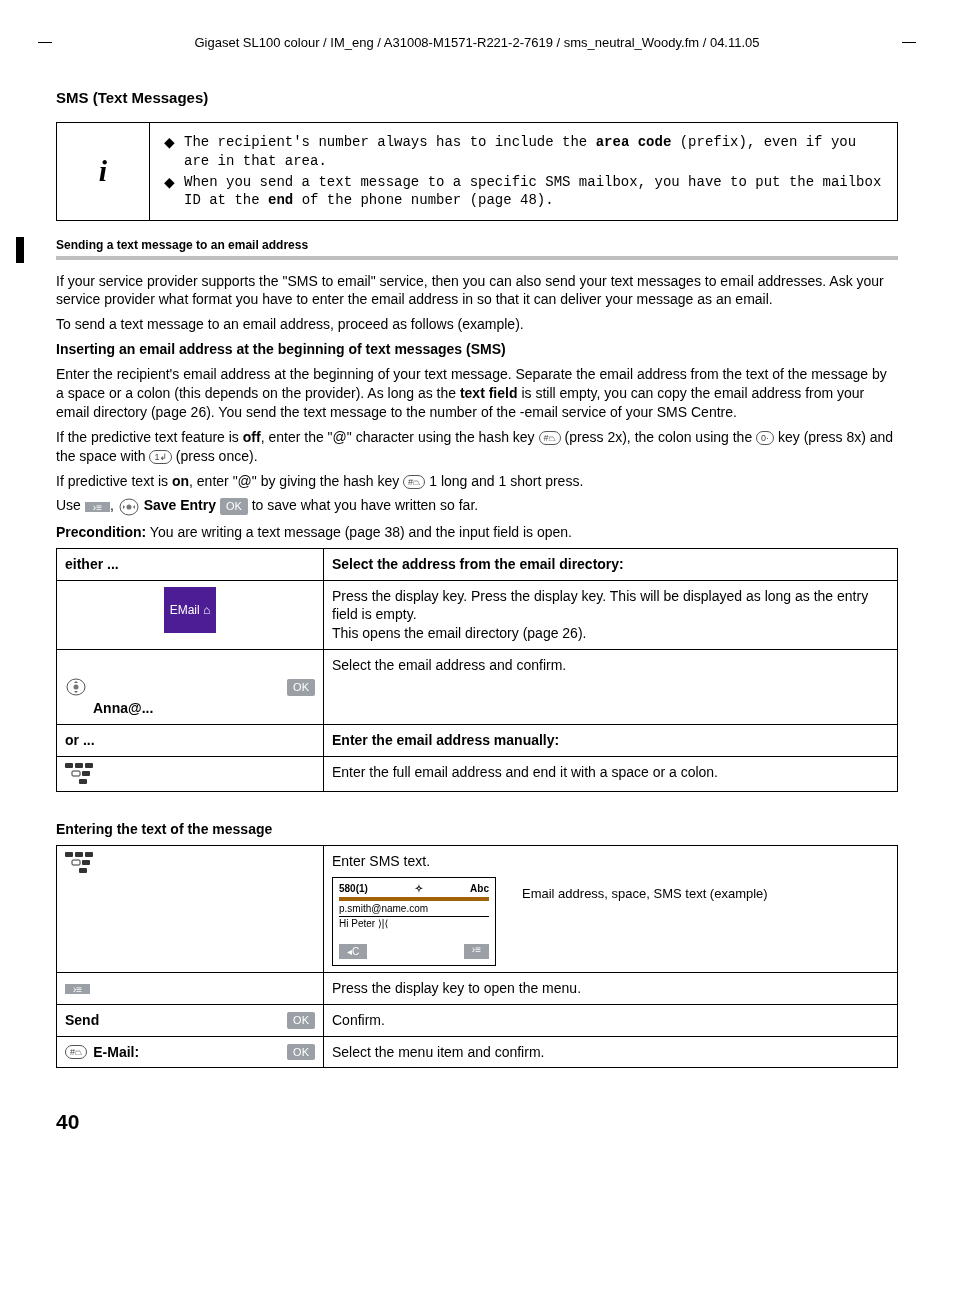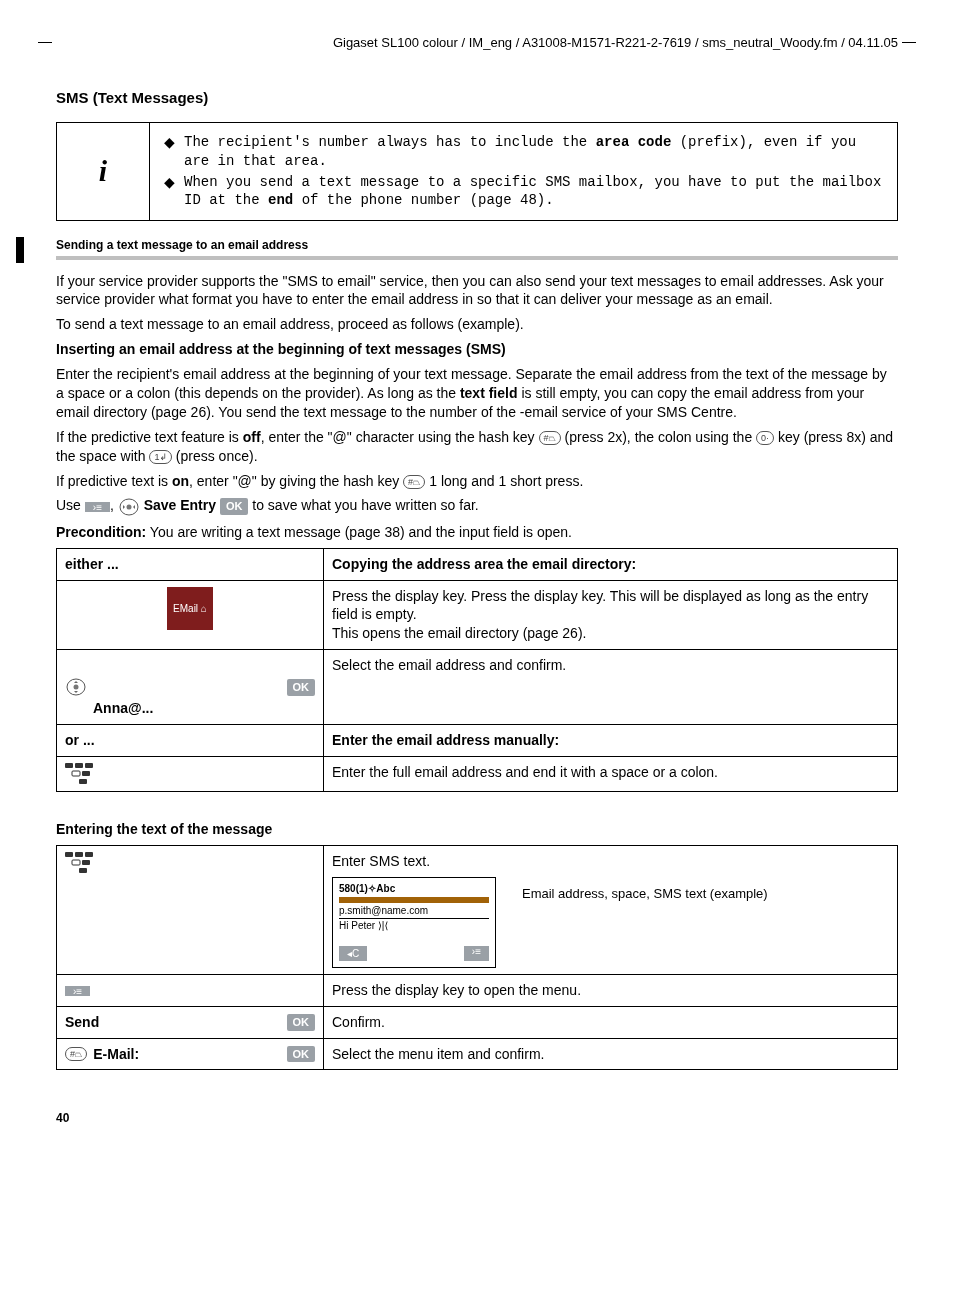--- a/index.html
+++ b/index.html
@@ -8,21 +8,21 @@
     color: #000;
     background: #fff;
     margin: 0;
     padding: 34px 56px 40px 56px;
     width: 954px;
     box-sizing: border-box;
     line-height: 1.35;
   }
   .header-path {
     font-size: 13px;
-    text-align: right;
+    text-align: center;
     padding-bottom: 18px;
     position: relative;
   }
   .crop-mark-l, .crop-mark-r {
     position: absolute;
     top: 8px;
     width: 14px;
     height: 1px;
     background: #000;
   }
@@ -93,30 +93,30 @@
     vertical-align: top;
   }
   table.proc td.left-col {
     width: 250px;
   }
   .ok-badge {
     display: inline-block;
     background: #9aa0a6;
     color: #fff;
     font-size: 11px;
-    font-weight: bold;
+    font-weight: normal;
     padding: 1px 6px;
     border-radius: 2px;
     vertical-align: middle;
   }
   .email-badge {
     display: inline-block;
-    background: #7f1d1d;
+    background: #4c1d95;
     color: #fff;
-    font-size: 10px;
+    font-size: 12px;
     padding: 15px 6px;
     vertical-align: middle;
   }
   .menu-badge {
     display: inline-block;
     background: #9aa0a6;
     color: #fff;
     font-size: 10px;
     padding: 2px 8px 0 8px;
     vertical-align: middle;
@@ -155,28 +155,28 @@
   .phone-screen {
     border: 1px solid #000;
     width: 150px;
     padding: 4px 6px 6px 6px;
     display: inline-block;
     vertical-align: top;
     font-size: 10px;
     line-height: 1.3;
     margin-right: 20px;
   }
-  .phone-screen .row1 { font-weight: bold; display:flex; border-bottom:6px solid #a16207; padding-bottom:2px;}
+  .phone-screen .row1 { font-weight: bold; display:flex; justify-content:space-between; border-bottom:4px solid #a16207; padding-bottom:2px;}
   .phone-screen .row2 { border-bottom:1px solid #000; padding:1px 0;}
   .phone-screen .bottom-keys { display:flex; justify-content:space-between; margin-top:14px;}
   .flex-row { display:flex; }
   .right-note { font-size:13px; margin-left:6px; margin-top:8px;}
   .page-num {
     font-weight: bold;
-    font-size: 12px;
+    font-size: 21px;
     margin-top: 40px;
   }
   .rel { position: relative; }
   .left-cell-flex { display:flex; align-items:center; justify-content:space-between;}
   .left-cell-flex .lbl { font-weight:bold; margin:0 6px;}
 </style>
 </head>
 <body>
 
 <div class="header-path">
@@ -237,21 +237,21 @@
 </p>
 
 <p>
   <span class="bold">Precondition:</span><span> You are writing a text message (page 38) and the input field is open.</span>
 </p>
 
 <table class="proc">
   <tbody>
       <tr>
     <td class="left-col bold">either ...</td>
-    <td class="bold">Copying the address area the email directory:</td>
+    <td class="bold">Select the address from the email directory:</td>
   </tr>
   <tr>
     <td class="left-col" style="text-align:center;">
       <span class="email-badge"><span>EMail</span> ⌂</span>
     </td>
     <td>
       <div>Press the display key. Press the display key. This will be displayed as long as the entry field is empty.</div>
       <div style="">This opens the email directory (page 26).</div>
     </td>
   </tr>

